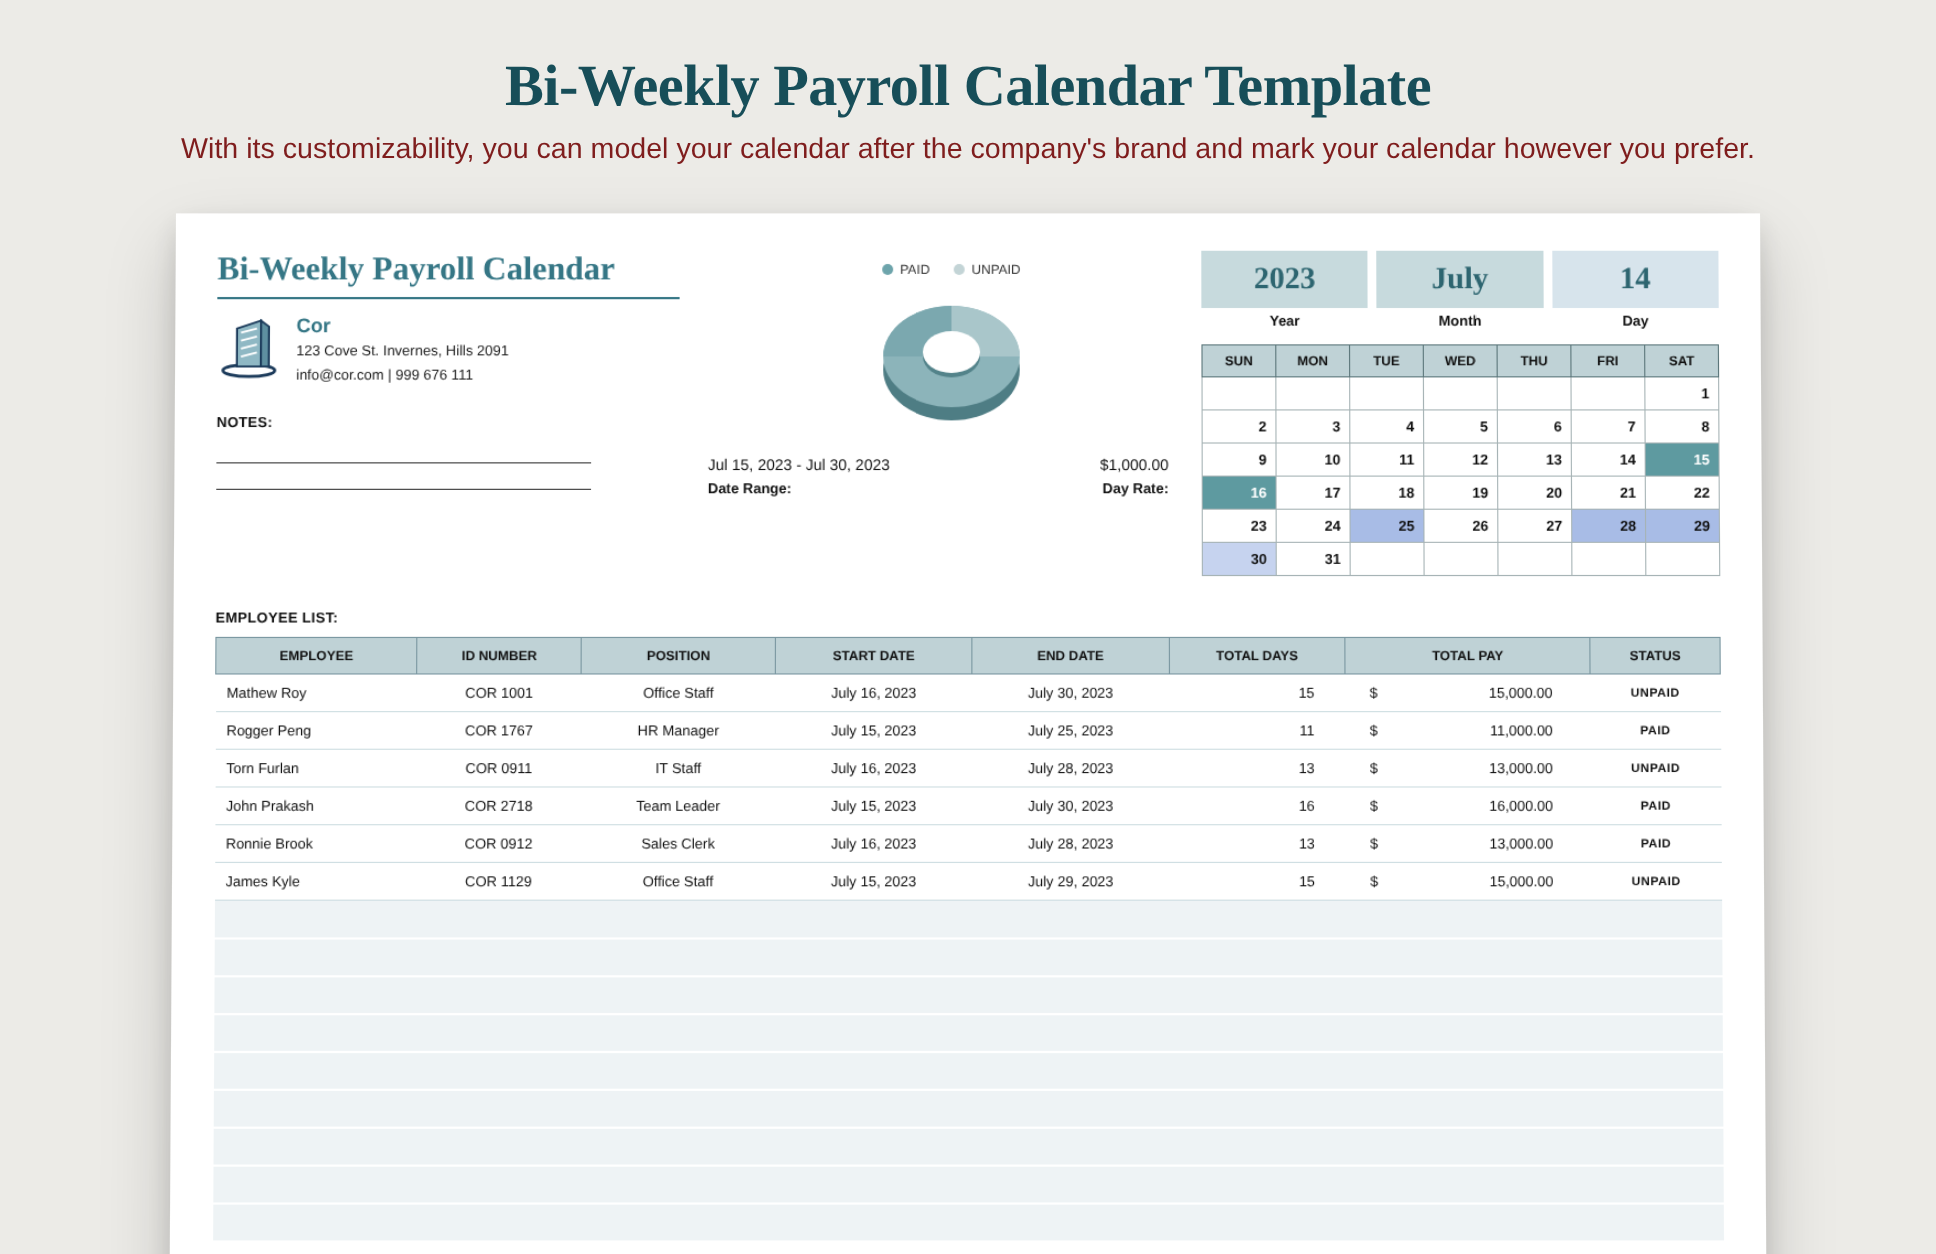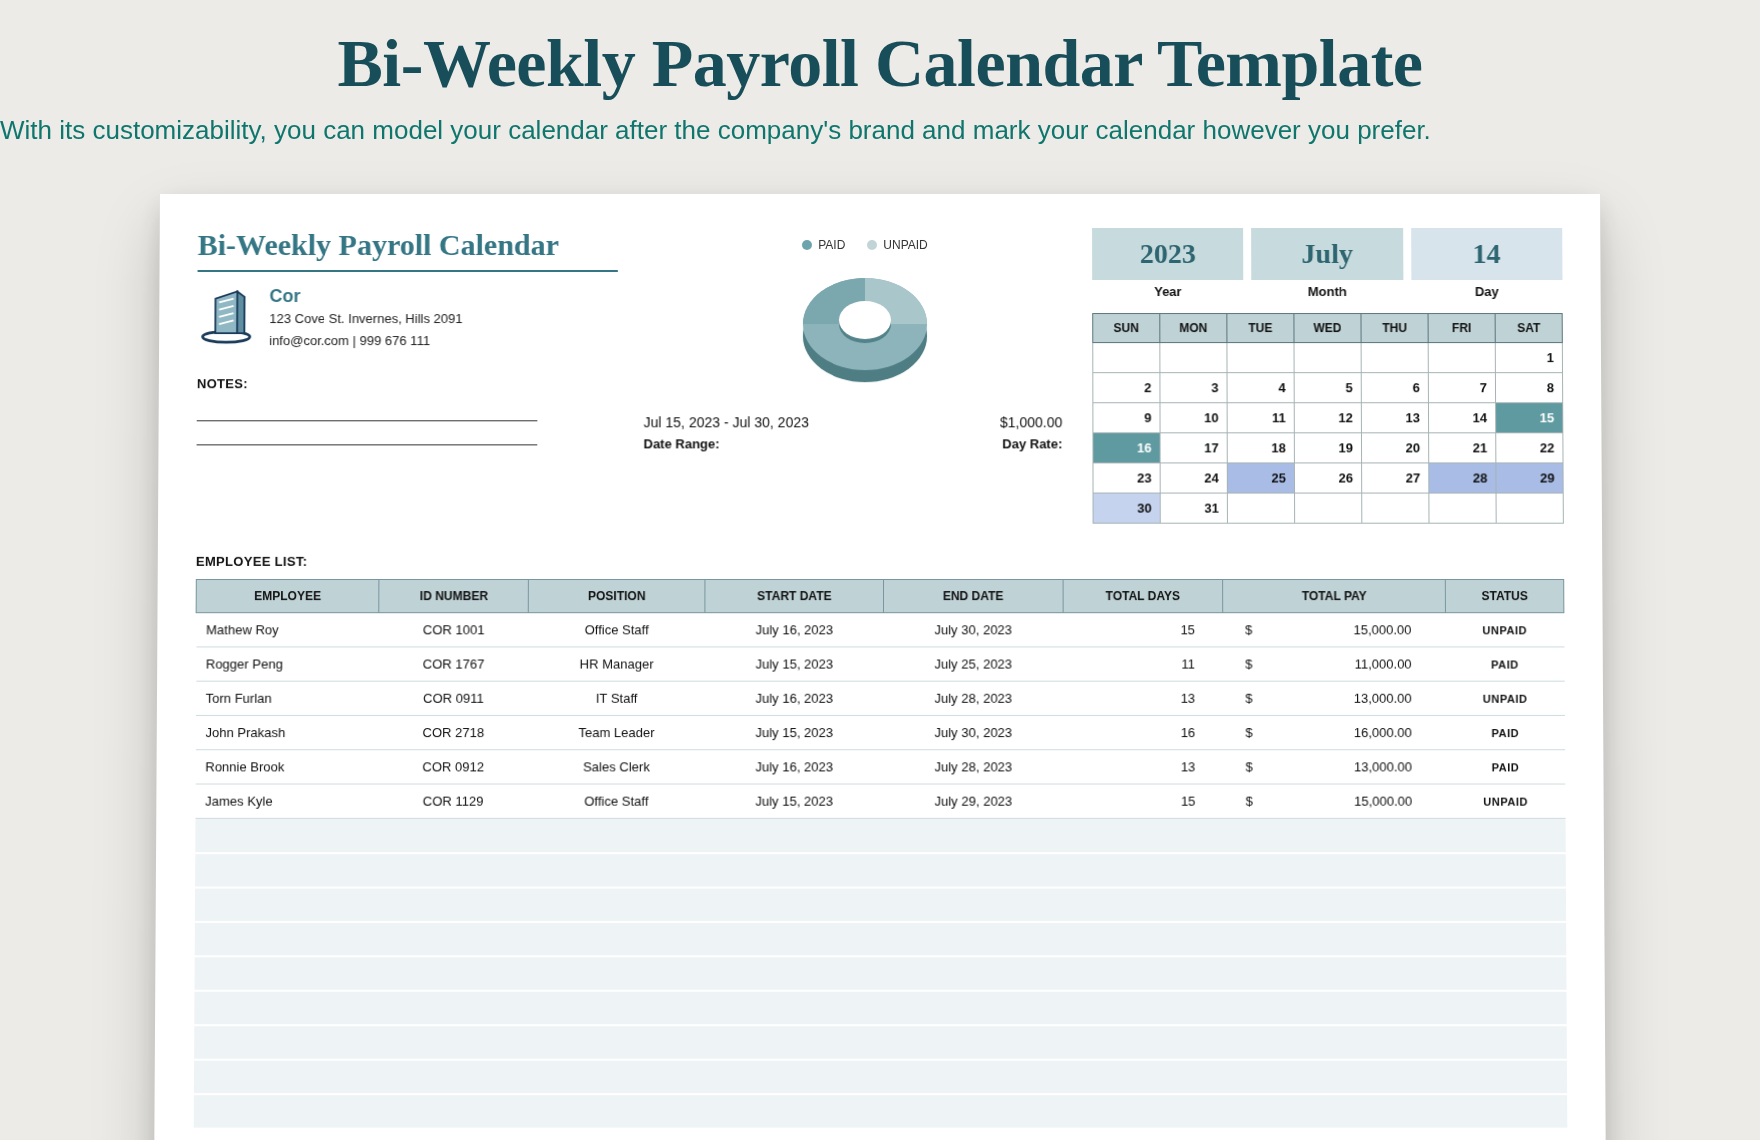--- a/index.html
+++ b/index.html
@@ -7,30 +7,30 @@
     width: 1760px;
     height: 1140px;
     background: #ecebe7;
     font-family: "Segoe UI", Arial, sans-serif;
     overflow: hidden;
     position: relative;
   }
   .page-title {
     text-align: center;
     font-family: Georgia, "Times New Roman", serif;
-    font-size: 68px;
+    font-size: 53px;
     font-weight: 700;
     color: #174e59;
-    padding-top: 24px;
+    padding-top: 48px;
     letter-spacing: -0.5px;
   }
   .page-subtitle {
-    text-align: left;
+    text-align: center;
     font-size: 26px;
-    color: #0f766e;
+    color: #7f1d1d;
     margin-top: 12px;
     font-weight: 400;
   }
   .sheet {
     position: absolute;
     top: 194px;
     left: 160px;
     width: 1440px;
     height: 1000px;
     background: #fff;

